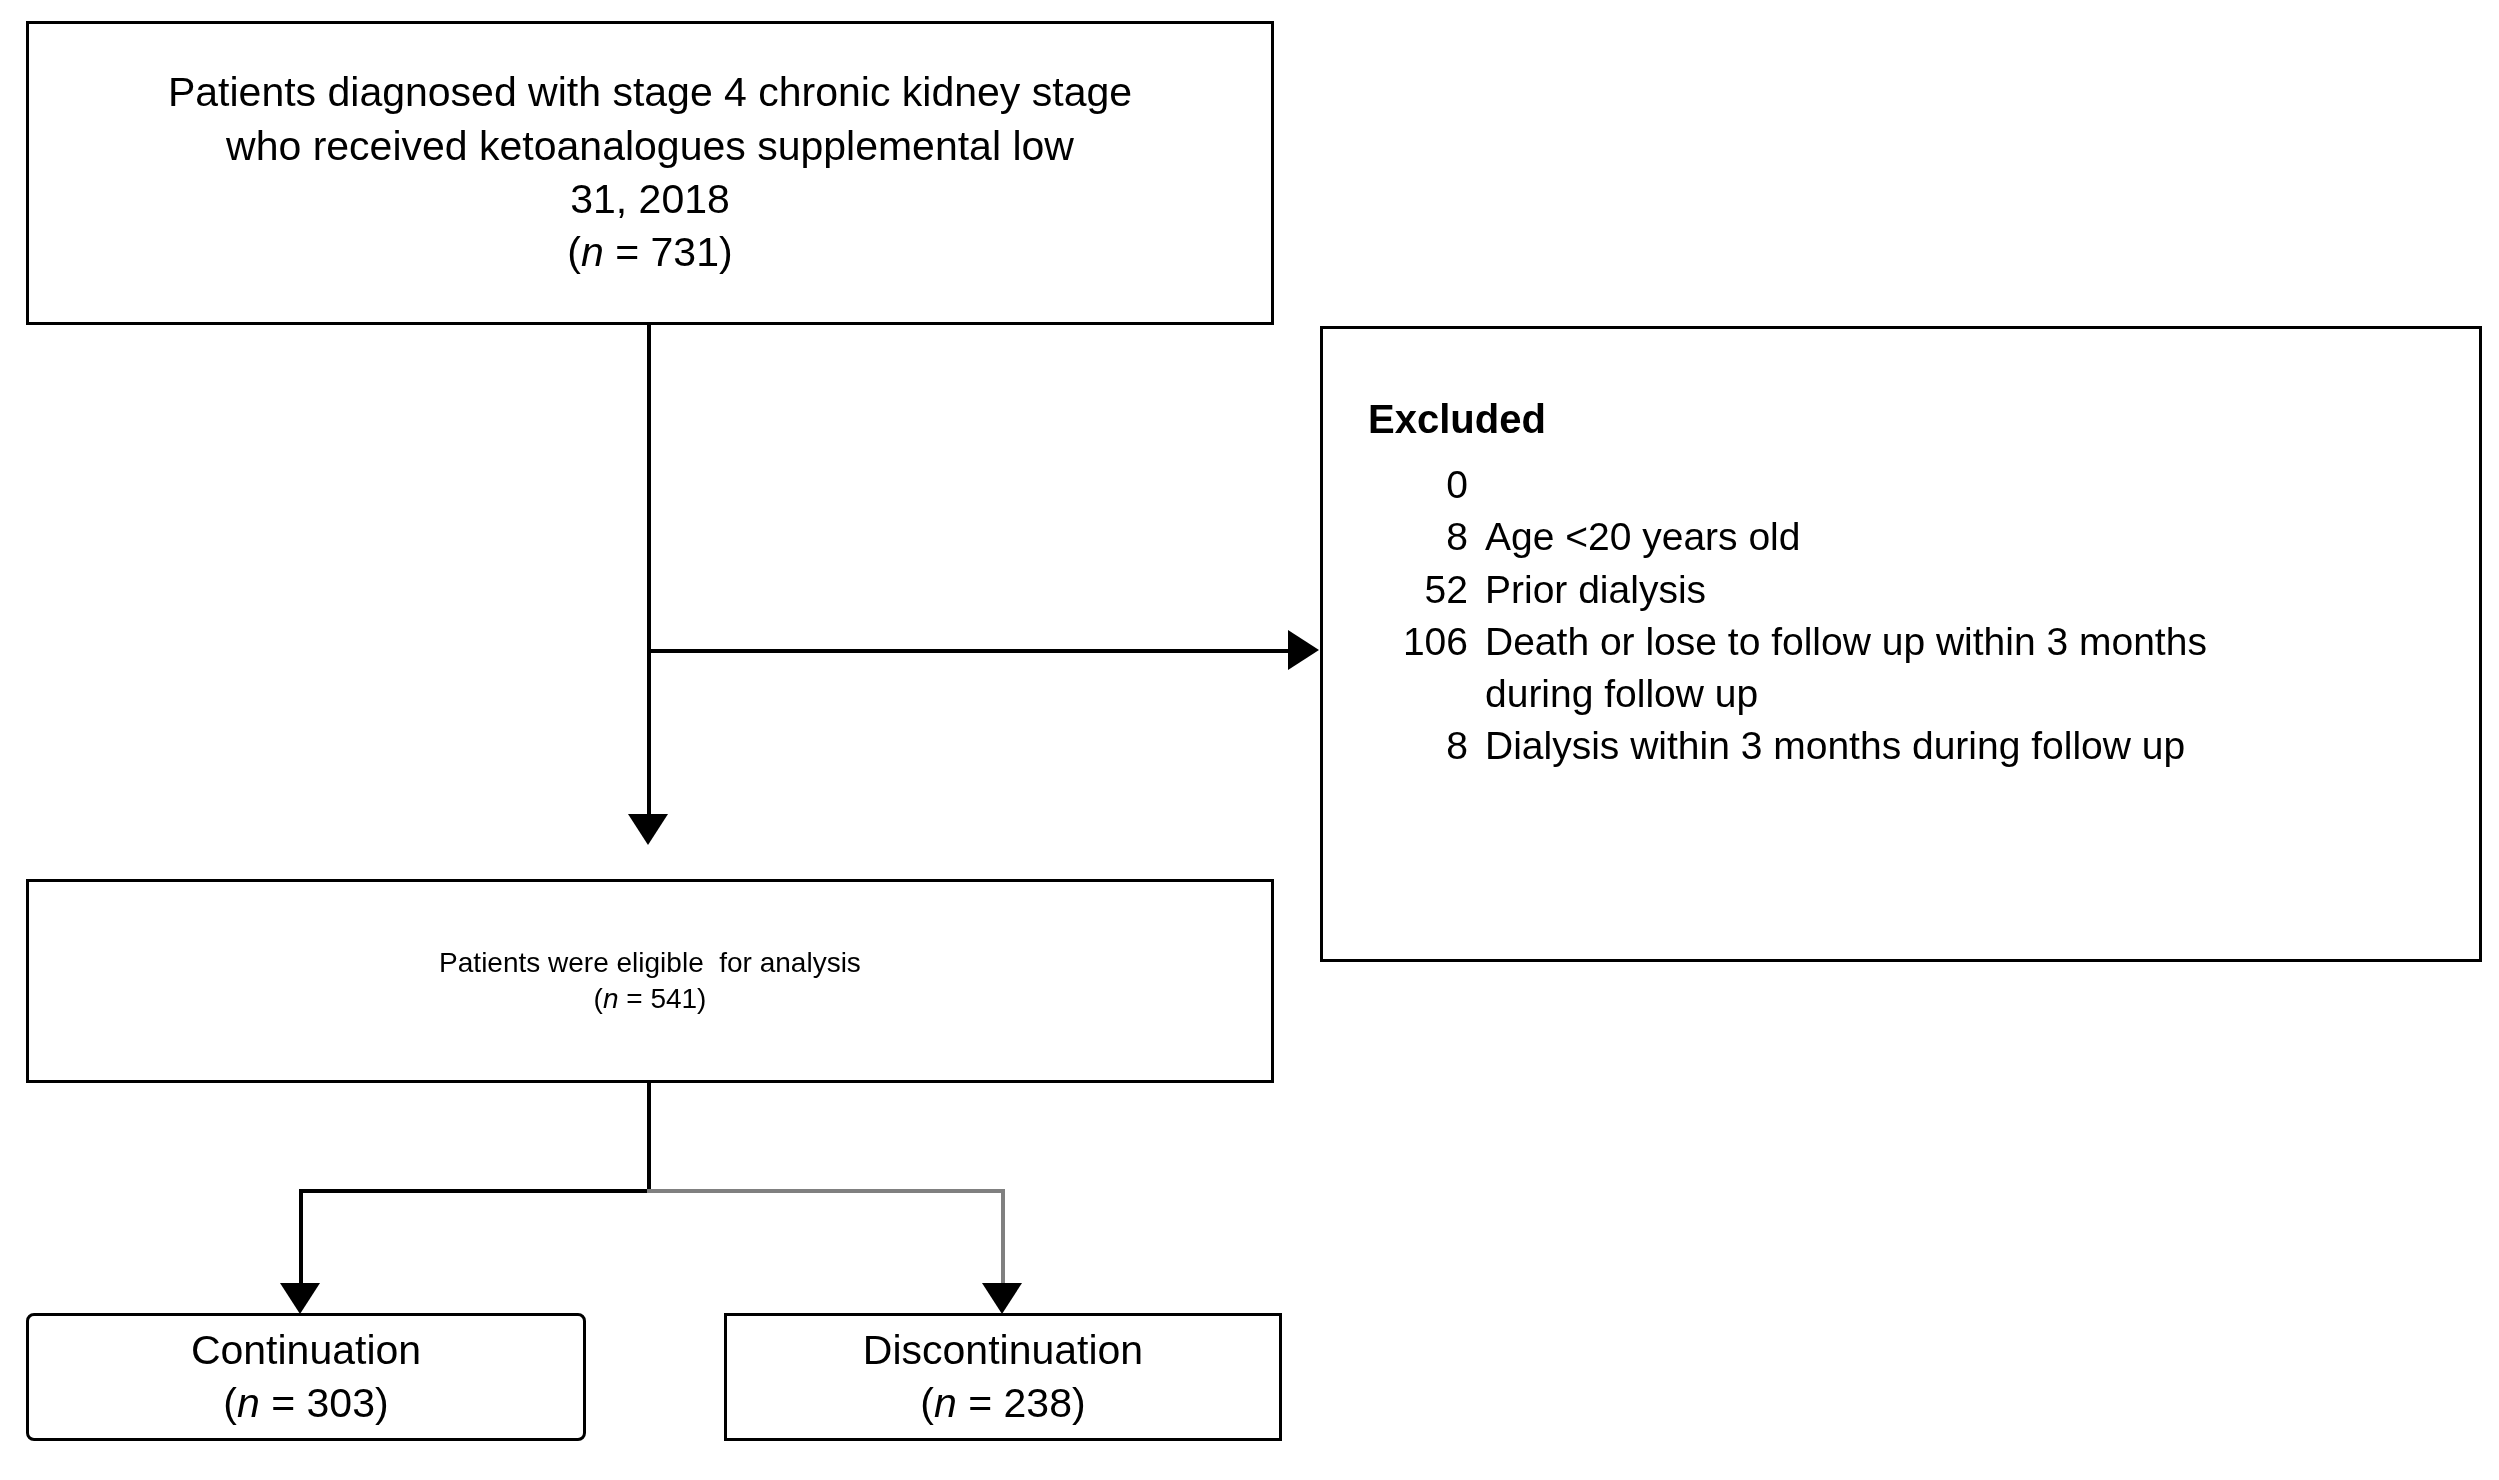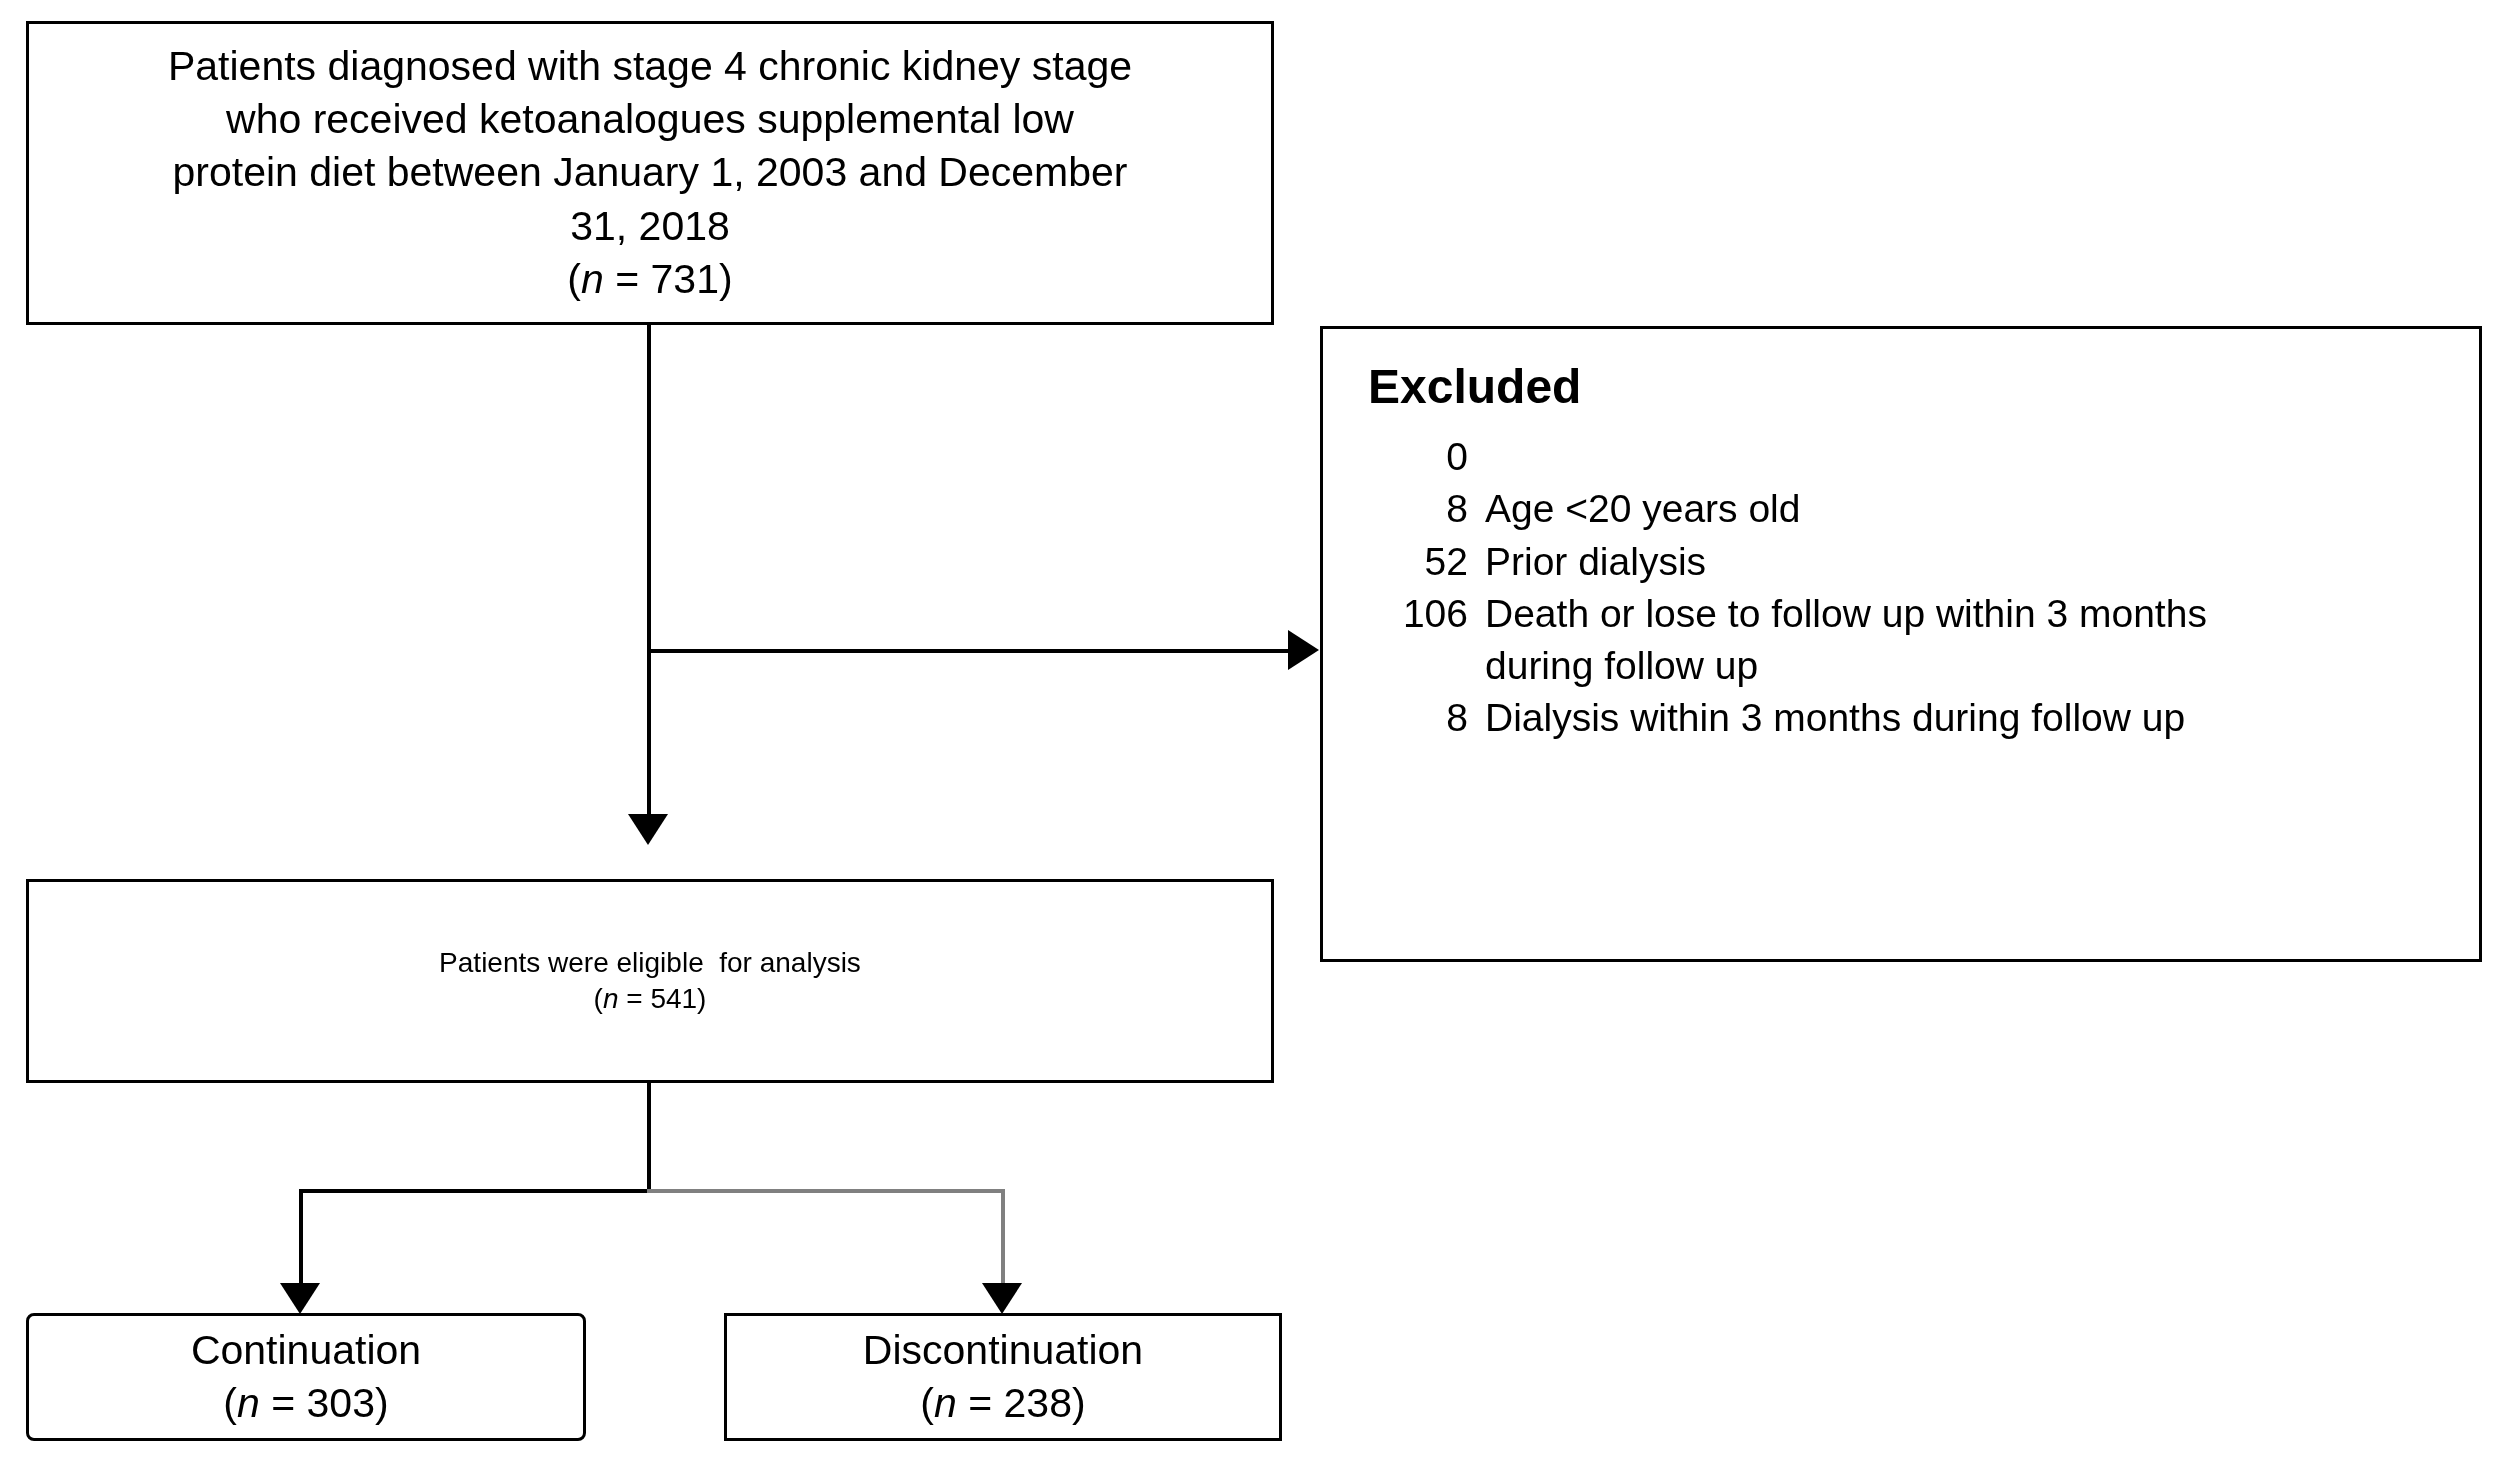--- a/index.html
+++ b/index.html
@@ -41,21 +41,21 @@
                      justify-content: flex-start; align-items: flex-start;
                      padding: 34px 0 0 45px; }
   #box-eligible    { left: 26px;   top: 879px; width: 1248px; height: 204px; }
   #box-continue    { left: 26px;   top: 1313px; width: 560px;  height: 128px; border-radius: 8px; }
   #box-discontinue { left: 724px;  top: 1313px; width: 558px;  height: 128px; }
 
   
   .t-source      { font-size: 41px; }
   .t-eligible    { font-size: 28px; }
   .t-leaf        { font-size: 41px; }
-  .t-excluded-hd { font-size: 48px; font-weight: bold; line-height: 1.0; margin-bottom: 20px; }
+  .t-excluded-hd { font-size: 40px; font-weight: bold; line-height: 1.0; margin-bottom: 20px; margin-top: 36px; }
 
   .excl-list {
     list-style: none;
     margin: 0;
     padding: 0;
     font-size: 39px;
   }
   .excl-row {
     display: flex;
     align-items: baseline;
@@ -119,21 +119,20 @@
   #split-right-arrow { left: 982px; top: 1283px; }
 </style>
 </head>
 <body>
 
 <div id="canvas">
 
   <div class="fbox" id="box-source">
     <span class="line t-source">Patients diagnosed with stage 4 chronic kidney stage</span>
     <span class="line t-source">who received ketoanalogues supplemental low</span>
-    <span class="line t-source">protein diet between January 1, 2003 and December</span>
     <span class="line t-source">31, 2018</span>
     <span class="line t-source"><span>(</span><em class="nital">n</em><span> = </span><span>731</span><span>)</span></span>
   </div>
 
   <div class="fbox" id="box-excluded">
     <span class="t-excluded-hd">Excluded</span>
     <ul class="excl-list">
       <li class="excl-row">
         <span class="excl-num">0</span>
       </li>

